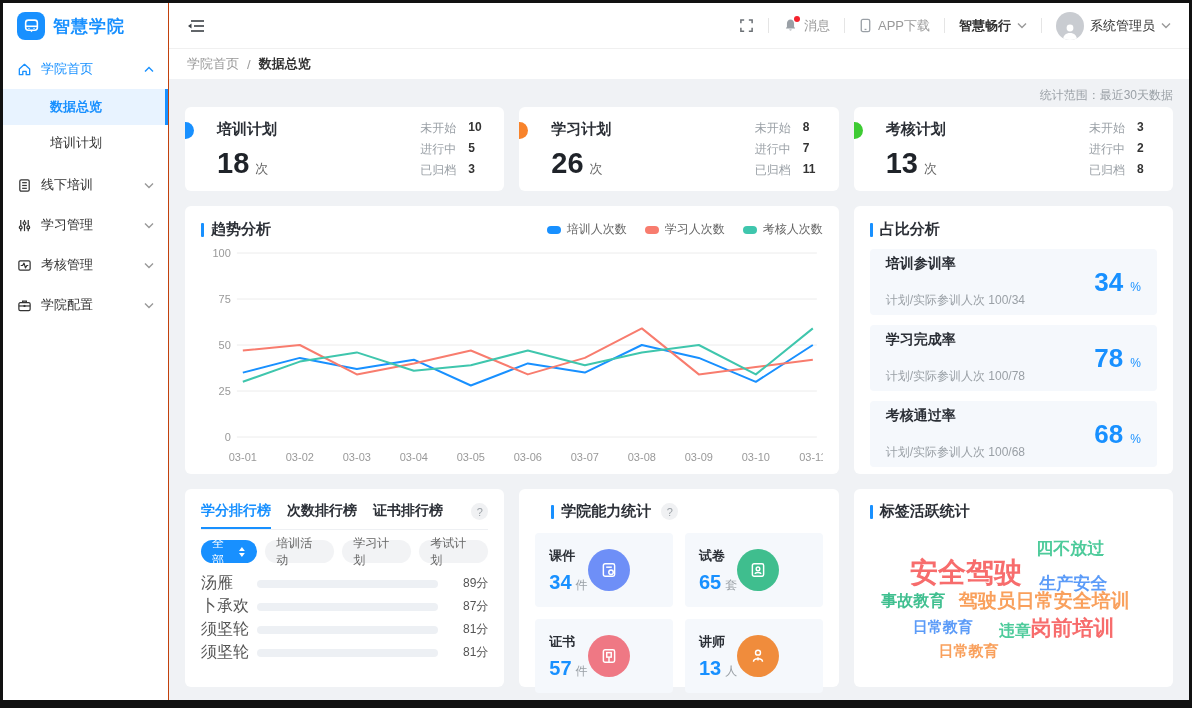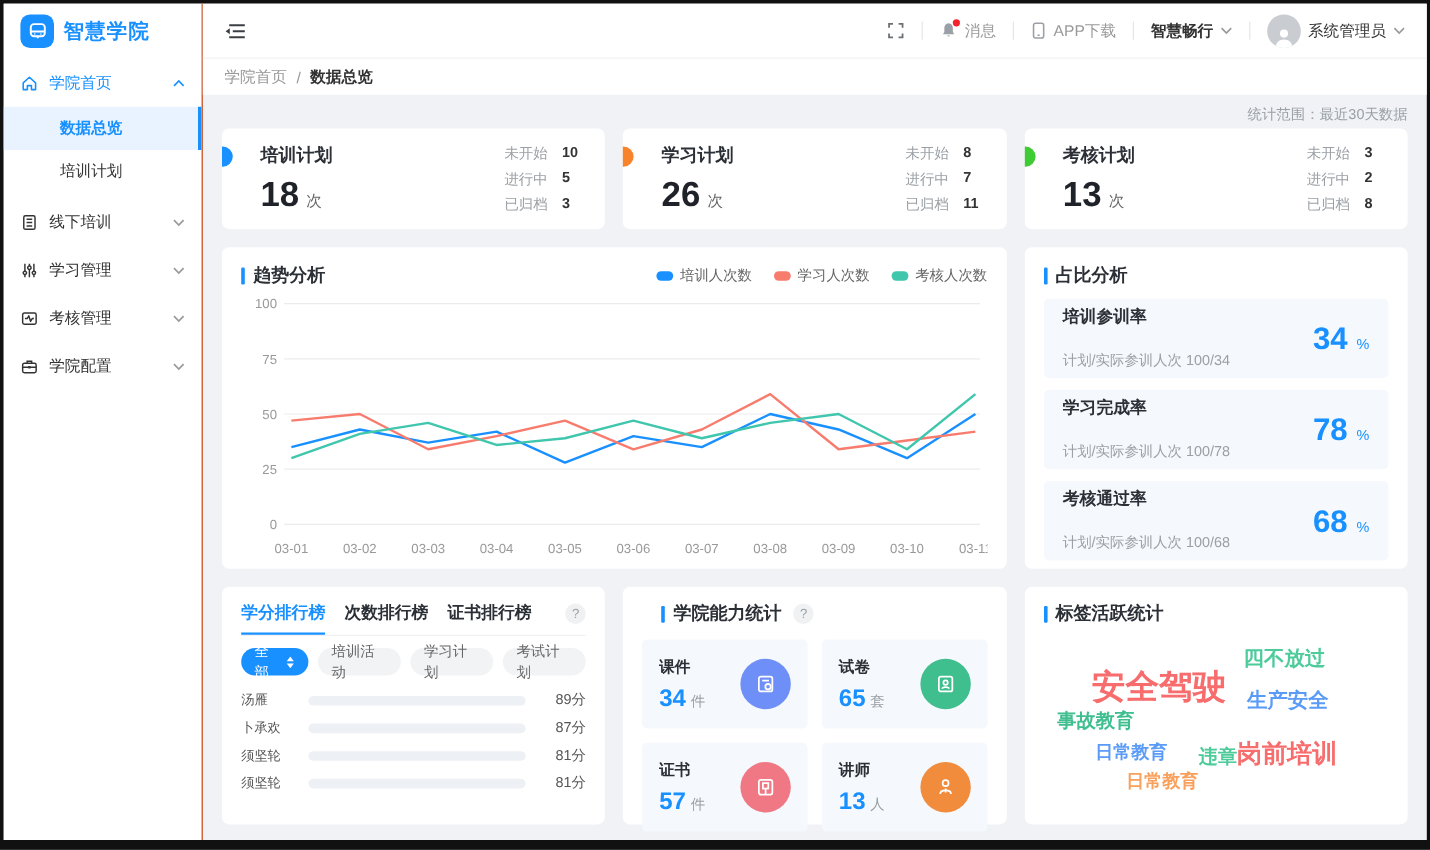--- a/index.html
+++ b/index.html
@@ -80,29 +80,29 @@
   
   .tabs { display:flex; align-items:center; gap:16px; border-bottom:1px solid #eef0f3; }
   .tab { font-size:14px; font-weight:bold; color:#2b2f36; padding-bottom:9px; cursor:pointer; }
   .tab.active { color:#1890ff; box-shadow:inset 0 -2px 0 #1890ff; }
   .help-circle { margin-left:auto; width:17px; height:17px; border-radius:50%; background:#f0f1f3; color:#9aa0a6; font-size:11px; display:flex; align-items:center; justify-content:center; margin-bottom:8px; }
   .pills { display:flex; gap:8px; margin-top:10px; }
   .pill { height:23px; border-radius:12px; background:#f2f3f5; color:#666; font-size:12px; display:flex; align-items:center; padding:0 11px; gap:3px; cursor:pointer; }
   .pill.active { background:#1890ff; color:#fff; }
   .rank-list { margin-top:9px; }
   .rank-row { display:flex; align-items:center; height:23px; }
-  .rank-name { width:52px; font-size:11px; color:#555; white-space:nowrap; }
+  .rank-name { width:52px; font-size:16px; color:#555; white-space:nowrap; }
   .rank-track { flex:1; height:8px; border-radius:4px; background:#edf0f4; margin:0 12px 0 4px; overflow:hidden; }
   .rank-fill { height:100%; border-radius:4px; background:#1890ff; }
   .rank-score { width:38px; text-align:right; font-size:12px; color:#555; }
 
   
   .cap-head { display:flex; align-items:center; gap:8px;padding-left:16px; }
   .cap-grid { margin-top:12px; display:grid; grid-template-columns:1fr 1fr; gap:12px; }
-  .cap-tile { background:#f5f8fc; border-radius:4px; height:74px; padding:12px 14px; display:flex; align-items:center; justify-content:space-between; }
+  .cap-tile { background:#f5f8fc; border-radius:4px; height:74px; padding:12px 14px; display:flex; align-items:center; }
   .cap-label { font-size:13px; color:#2b2f36; font-weight:bold; }
   .cap-valrow { margin-top:6px; display:flex; align-items:baseline; gap:4px; }
   .cap-value { font-size:20px; font-weight:bold; color:#1890ff; }
   .cap-unit { font-size:12px; color:#9aa0a6; }
   .cap-circle { width:42px; height:42px; border-radius:50%; display:flex; align-items:center; justify-content:center; }
 
   
   .cloud { position:relative; height:150px; margin-top:4px; }
   .cloud span { position:absolute; white-space:nowrap; font-weight:bold; }
 </style>
@@ -539,20 +539,21 @@
         <div class="panel bottom-panel">
           <div class="panel-title">
             <span class="title-bar"></span>
             <span>标签活跃统计</span>
           </div>
           <div class="cloud" id="tag-cloud">
               <span style="left: 58%; top: 8%; color: rgb(78, 203, 155); font-size: 17px;">四不放过</span>
               <span style="left: 14%; top: 19%; color: rgb(247, 108, 108); font-size: 28px;">安全驾驶</span>
               <span style="left: 59%; top: 31%; color: rgb(91, 155, 248); font-size: 17px;">生产安全</span>
               <span style="left: 4%; top: 44%; color: rgb(63, 191, 143); font-size: 16px;">事故教育</span>
+              <span style="left: 31%; top: 42%; color: rgb(249, 160, 92); font-size: 19px;">驾驶员日常安全培训</span>
               <span style="left: 15%; top: 62%; color: rgb(91, 155, 248); font-size: 15px;">日常教育</span>
               <span style="left: 45%; top: 64%; color: rgb(78, 203, 155); font-size: 16px;">违章</span>
               <span style="left: 56%; top: 59%; color: rgb(247, 108, 108); font-size: 21px;">岗前培训</span>
               <span style="left: 24%; top: 78%; color: rgb(249, 160, 92); font-size: 15px;">日常教育</span>
             </div>
         </div>
       </div>
     </div>
   </div>
 </div>

